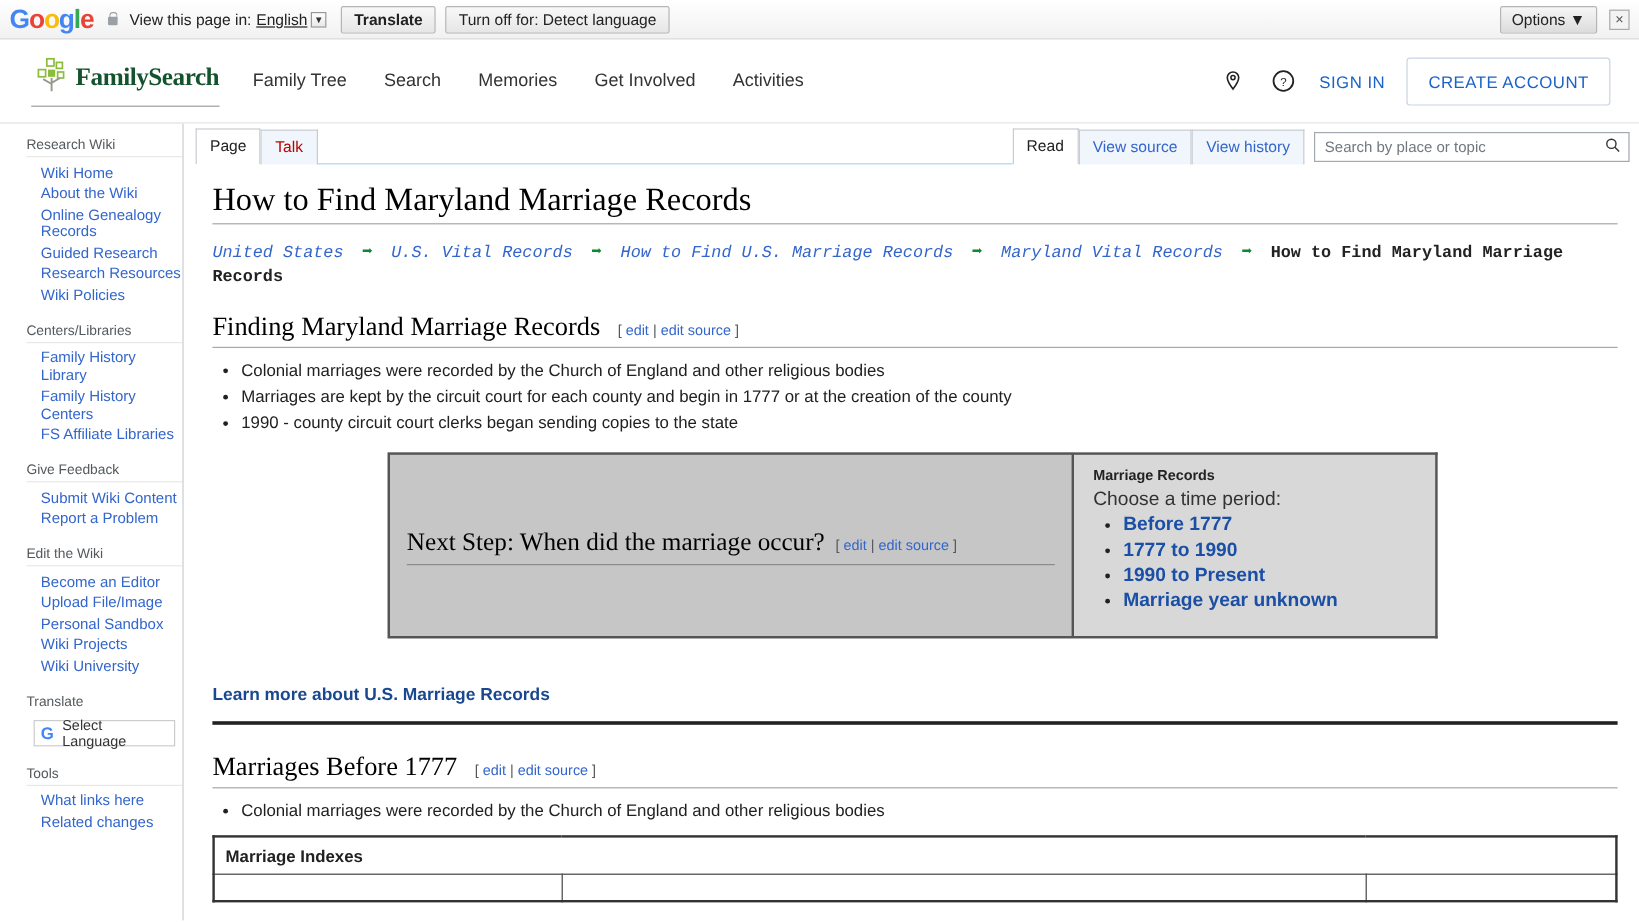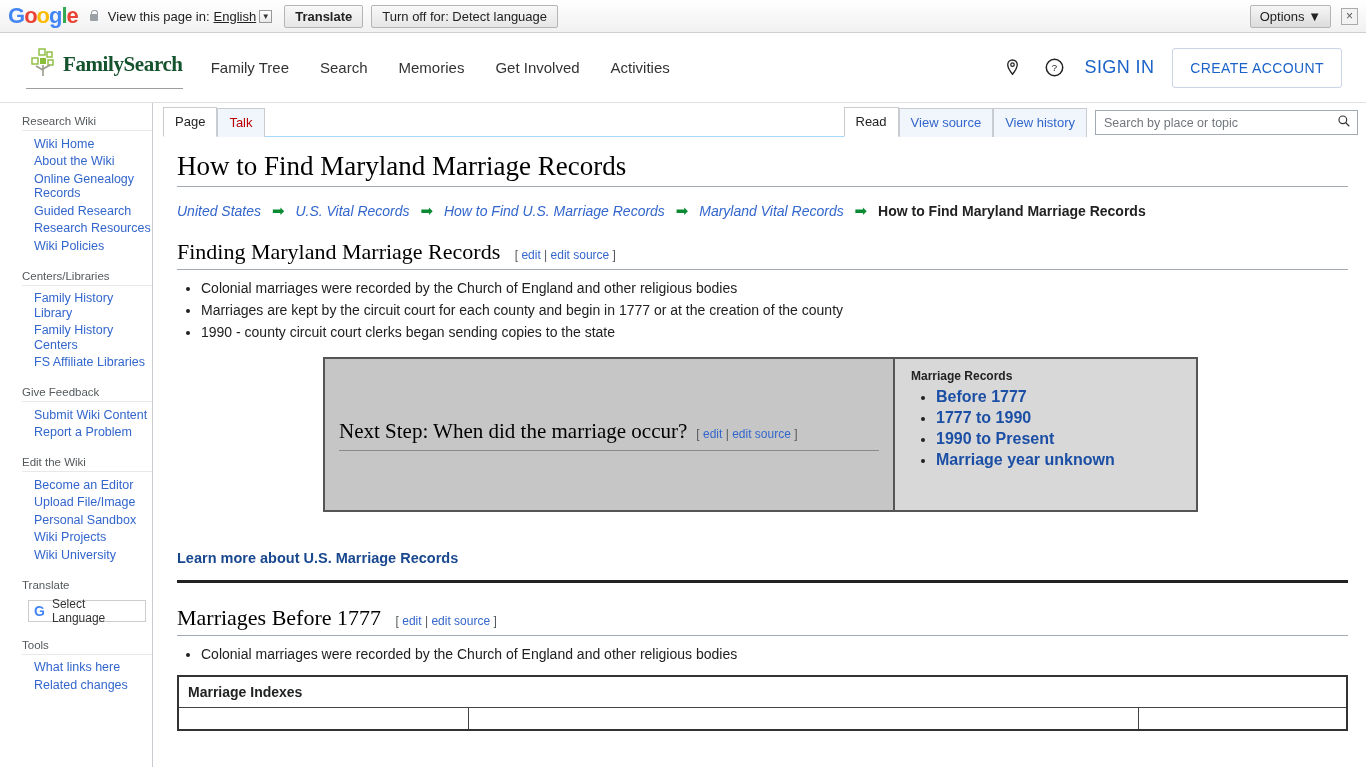--- a/index.html
+++ b/index.html
@@ -54,21 +54,21 @@
     border-bottom:1px solid #e0e0e0; background:#fff; position:relative;
   }
   .fs-logo-wrap { display:flex; align-items:flex-end; margin-right:28px; }
   .fs-logo { display:flex; align-items:center; border-bottom:1px solid #9e9e9e; padding-bottom:6px;}
   .fs-logo svg { display:block; }
   .fs-logo-text { font-family:"Liberation Serif", serif; font-weight:bold; font-size:21px; color:#14532d; letter-spacing:-0.4px; margin-left:1px;}
   .fs-nav { display:flex; gap:31px; }
   .fs-nav a { color:#333; text-decoration:none; font-size:15px; }
   .fs-right { position:absolute; right:24px; display:flex; align-items:center; gap:18px; }
   .fs-icon { width:24px; height:24px; display:flex; align-items:center; justify-content:center; cursor:pointer;}
-  .fs-signin { color:#1b63c8; font-size:18px; letter-spacing:.4px; text-decoration:none; }
+  .fs-signin { color:#1b63c8; font-size:14px; letter-spacing:.4px; text-decoration:none; }
   .fs-create {
     border:1px solid #c9d4e4; border-radius:3px; color:#1b63c8;
     font-size:14px; letter-spacing:.4px; padding:11px 17px; background:#fff; cursor:pointer;
     font-family:"Liberation Sans", sans-serif;
   }
 
   
   .page-wrap { display:flex; height:calc(768px - 33px - 71px); }
   .sidebar { width:152px; flex:0 0 152px; padding:9px 0 0 0; background:#fff; }
   .side-group { margin-bottom:4px; }
@@ -114,21 +114,21 @@
     border:none; outline:none; flex:1; font-size:12.5px; color:#222;
     font-family:"Liberation Sans", sans-serif; background:transparent;
   }
   .searchbox input::placeholder { color:#72777d; }
 
   .body-area { padding:14px 18px 0 24px; }
   h1.page-title {
     font-family:"Liberation Serif", serif; font-weight:normal; font-size:27px;
     margin:0 0 6px 0; padding-bottom:4px; border-bottom:1px solid #a2a9b1; color:#000;
   }
-  .breadcrumb { font-size:14px; margin:14px 0 18px 0; line-height:20px;}
+  .breadcrumb { font-size:14px; margin:14px 0 18px 0; line-height:20px;font-family:Liberation Mono, monospace;}
   .breadcrumb a { color:#36c; font-style:italic; text-decoration:none; }
   .breadcrumb .arrow { color:#0a8a33; margin:0 7px; font-size:15px;}
   .breadcrumb .current { font-weight:bold; color:#222; }
 
   h2.section {
     font-family:"Liberation Serif", serif; font-weight:normal; font-size:22px;
     margin:12px 0 8px 0; padding-bottom:4px; border-bottom:1px solid #a2a9b1; color:#000;
   }
   .editlinks { font-size:12px; color:#54595d; font-family:"Liberation Sans",sans-serif; margin-left:9px; white-space:nowrap; }
   .editlinks a { color:#36c; text-decoration:none; }
@@ -383,20 +383,21 @@
           <div class="nextstep-box">
             <div class="nextstep-inner">
               <div class="nextstep-h">
                 <span>Next Step: When did the marriage occur?</span>
                 <span class="editlinks">[ <a href="#">edit</a> | <a href="#">edit source</a> ]</span>
               </div>
             </div>
           </div>
           <div class="mr-box">
             <div class="mr-title">Marriage Records</div>
+            <div class="mr-sub">Choose a time period:</div>
             <ul class="mr-list">
               <li><a href="#">Before 1777</a></li>
               <li><a href="#">1777 to 1990</a></li>
               <li><a href="#">1990 to Present</a></li>
               <li><a href="#">Marriage year unknown</a></li>
             </ul>
           </div>
         </div>
 
         <div class="learnmore">

